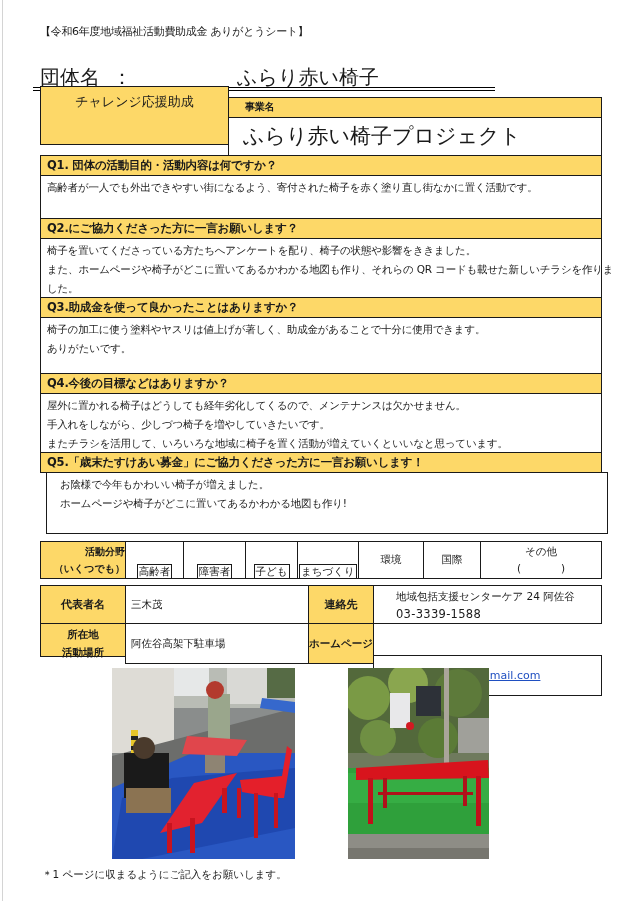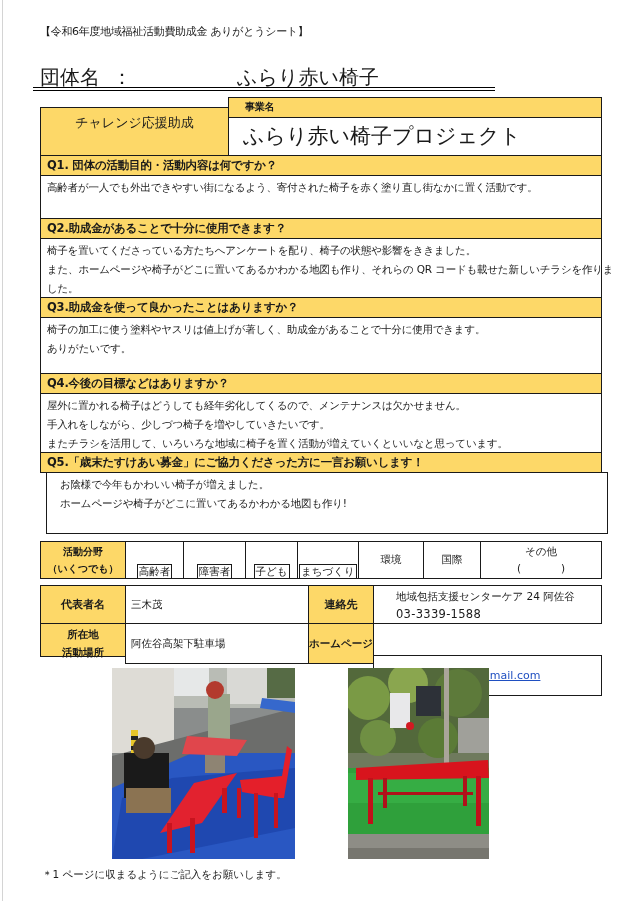--- a/index.html
+++ b/index.html
@@ -33,32 +33,32 @@
 <div class="page-edge"></div>
 
 <div class="abs hdr">【令和6年度地域福祉活動費助成金 ありがとうシート】</div>
 
 <div class="abs org-label">団体名</div>
 <div class="abs org-colon">：</div>
 <div class="abs org-name">ふらり赤い椅子</div>
 <div class="abs dbl-line" style="top:87px;"></div>
 <div class="abs dbl-line" style="top:90px;"></div>
 
-<div class="cell yellow" style="left:40px; top:107px; width:189px; height:59px;">
+<div class="cell yellow" style="left:40px; top:86px; width:189px; height:59px;">
   <div class="abs" style="left:0; width:187px; top:6px; text-align:center; font-size:13px;">チャレンジ応援助成</div>
 </div>
 <div class="cell yellow txt" style="left:228px; top:97px; width:374px; height:21px; padding-left:16px; line-height:18px; font-size:10px; font-weight:bold;">事業名</div>
 <div class="cell" style="left:228px; top:117px; width:374px; height:39px; padding-left:14px; font-size:21px; line-height:37px;">ふらり赤い椅子プロジェクト</div>
 
 <div class="cell yellow qhead" style="left:40px; top:155px; width:562px; height:21px;">Q1. 団体の活動目的・活動内容は何ですか？</div>
 <div class="cell qbody" style="left:40px; top:175px; width:562px; height:44px;">
   <div>高齢者が一人でも外出できやすい街になるよう、寄付された椅子を赤く塗り直し街なかに置く活動です。</div>
 </div>
 
-<div class="cell yellow qhead" style="left:40px; top:218px; width:562px; height:21px;">Q2.助成金があることで十分に使用できます？</div>
+<div class="cell yellow qhead" style="left:40px; top:218px; width:562px; height:21px;">Q2.にご協力くださった方に一言お願いします？</div>
 <div class="cell qbody" style="left:40px; top:238px; width:562px; height:60px; line-height:19px;">
   <div>椅子を置いてくださっている方たちへアンケートを配り、椅子の状態や影響をききました。</div>
   <div style="white-space:nowrap;">また、ホームページや椅子がどこに置いてあるかわかる地図も作り、それらの QR コードも載せた新しいチラシを作りま</div>
   <div>した。</div>
 </div>
 
 <div class="cell yellow qhead" style="left:40px; top:297px; width:562px; height:21px;">Q3.助成金を使って良かったことはありますか？</div>
 <div class="cell qbody" style="left:40px; top:317px; width:562px; height:57px;">
   <div>椅子の加工に使う塗料やヤスリは値上げが著しく、助成金があることで十分に使用できます。</div>
   <div>ありがたいです。</div>
@@ -70,21 +70,21 @@
   <div>手入れをしながら、少しづつ椅子を増やしていきたいです。</div>
   <div>またチラシを活用して、いろいろな地域に椅子を置く活動が増えていくといいなと思っています。</div>
 </div>
 
 <div class="cell yellow qhead" style="left:40px; top:452px; width:562px; height:21px;">Q5.「歳末たすけあい募金」にご協力くださった方に一言お願いします！</div>
 <div class="cell qbody" style="left:46px; top:472px; width:562px; height:62px;padding-left:13px;">
   <div>お陰様で今年もかわいい椅子が増えました。</div>
   <div>ホームページや椅子がどこに置いてあるかわかる地図も作り!</div>
 </div>
 
-<div class="cell yellow" style="left:40px; top:541px; width:86px; height:38px; font-size:10px; text-align:center; line-height:17px; padding-top:1px; font-weight:bold;">
+<div class="cell yellow" style="left:40px; top:541px; width:86px; height:38px; font-size:10px; text-align:right; line-height:17px; padding-top:1px; font-weight:bold;">
   <div>活動分野</div>
   <div>（いくつでも）</div>
 </div>
 <div class="cell center" style="left:125px; top:541px; width:59px; height:38px; font-size:10.5px;">
   <span class="boxed">高齢者</span>
 </div>
 <div class="cell center" style="left:183px; top:541px; width:63px; height:38px; font-size:10.5px;">
   <span class="boxed">障害者</span>
 </div>
 <div class="cell center" style="left:245px; top:541px; width:53px; height:38px; font-size:10.5px;">

